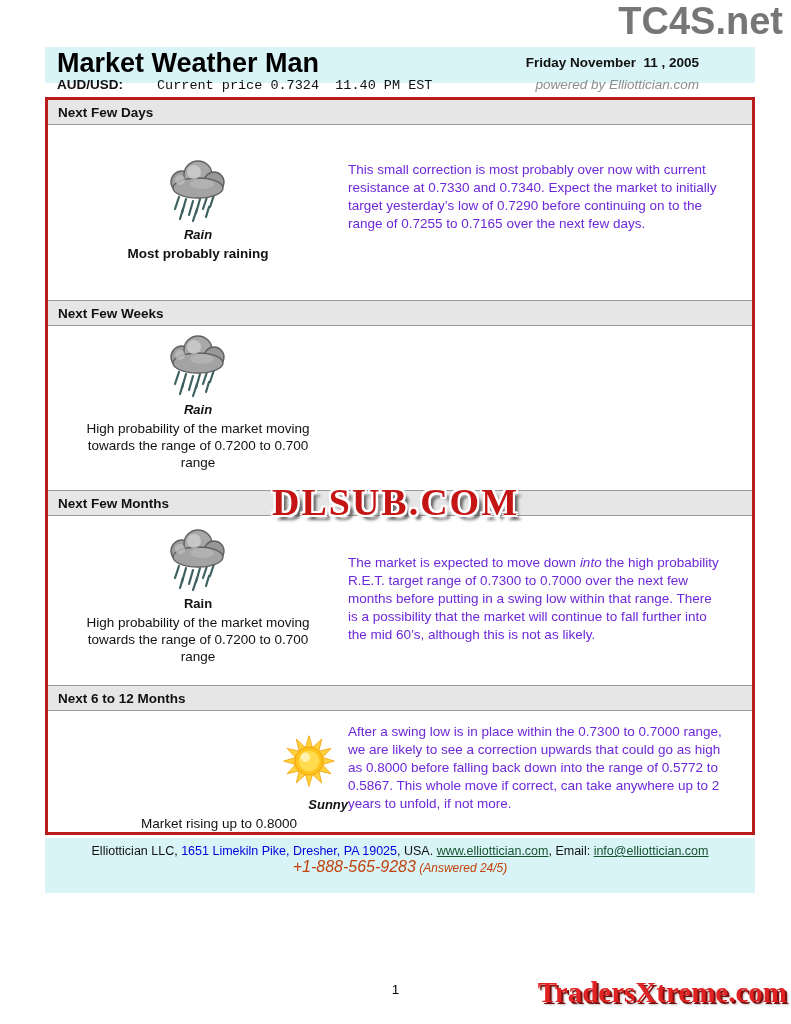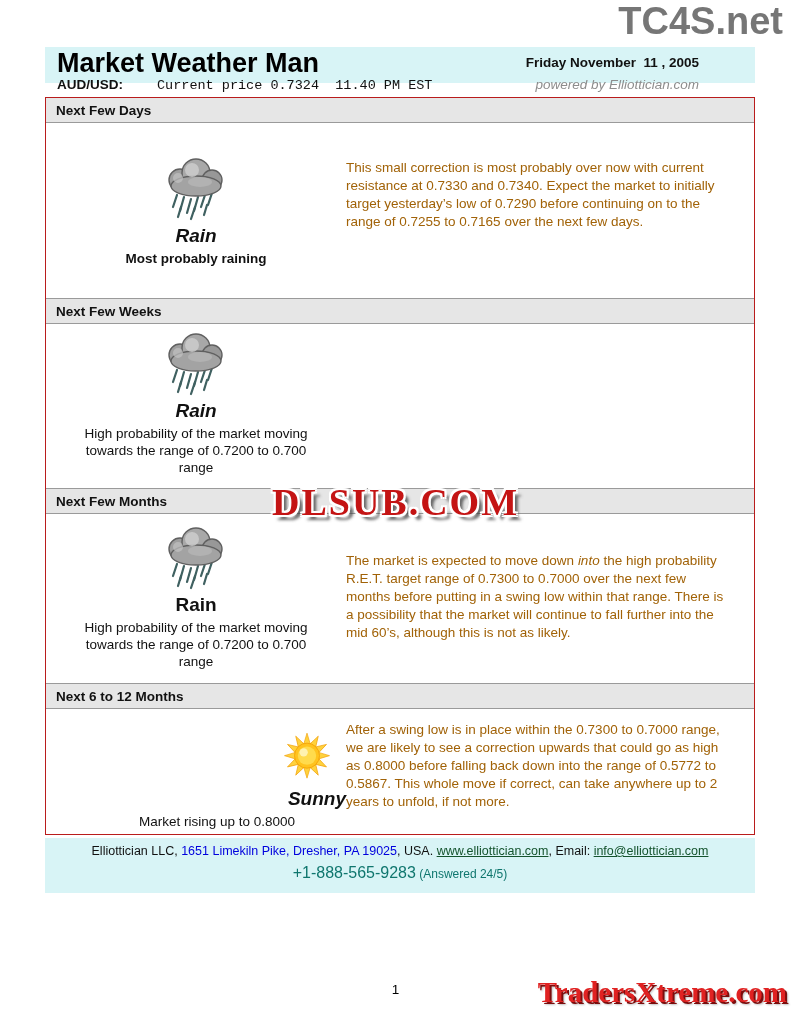--- a/index.html
+++ b/index.html
@@ -43,31 +43,31 @@
   .title { font-size:27px; font-weight:bold; line-height:28px; color:#000; }
   .hdate { font-size:13.5px; font-weight:bold; padding-top:6px; white-space:pre; }
   .hrow2 { display:flex; justify-content:space-between; margin-top:0px; font-size:13.5px; }
   .pair  { font-weight:bold; }
   .price { margin-left:34px; white-space:pre;font-family:Liberation Mono, monospace; }
   .powered { font-style:italic; color:#8d8d8d; }
 
   
   .report-box {
     position:absolute; left:45px; top:97px; width:710px; height:738px;
-    border:1px solid #b91c1c; overflow:hidden; background:#fff;
+    border:3px solid #b91c1c; overflow:hidden; background:#fff;
   }
   .section-heading {
     background:#e6e6e6; border-top:1px solid #9a9a9a; border-bottom:1px solid #9a9a9a;
     font-weight:bold; font-size:13.5px; line-height:15px; padding:5px 10px 4px;
   }
   section:first-child .section-heading { border-top:none; }
   .section-content { display:flex; }
   .icon-col { width:300px; display:flex; flex-direction:column; align-items:center; }
-  .text-col { flex:1; padding-right:28px; font-size:13.5px; line-height:18px; color:#a16207; }
-  .cond { font-weight:bold; font-style:italic; font-size:19px; margin-top:4px; text-align:center; }
+  .text-col { flex:1; padding-right:28px; font-size:13.5px; line-height:18px; color:#6d28d9; }
+  .cond { font-weight:bold; font-style:italic; font-size:13px; margin-top:4px; text-align:center; }
   .cond.no-italic { font-style:normal; }
   .caption { width:258px; text-align:center; font-size:13.5px; line-height:17px; margin-top:3px; }
   .caption.bold { font-weight:bold; }
 
   .s1 .section-content { height:175px; }
   .s1 .icon-col { padding-top:32px; }
   .s1 .text-col { padding-top:36px; }
   .s2 .section-content { height:164px; }
   .s2 .icon-col { padding-top:6px; }
   .s2 .text-col { padding-top:52px; }
@@ -79,21 +79,21 @@
   .s4 .text-col { padding-top:12px; }
 
   
   .footer-band {
     position:absolute; left:45px; top:838px; width:710px; height:55px;
     background:#d8f4f6; text-align:center; padding-top:6px;
   }
   .addr-line { font-size:12.5px; color:#111; }
   .link { color:#14532d; text-decoration:underline; cursor:pointer; }
   .addr-blue { color:#0000dd; }
-  .phone-line { margin-top:6px; font-size:16px; color:#0f766e; }
+  .phone-line { font-size:16px; color:#c2410c;font-style:italic; }
   .answered { font-size:12px; }
 
   .page-number {
     position:absolute; top:982px; left:0; width:791px; text-align:center;
     font-size:13.5px; color:#000;
   }
 </style>
 </head>
 <body>
 

